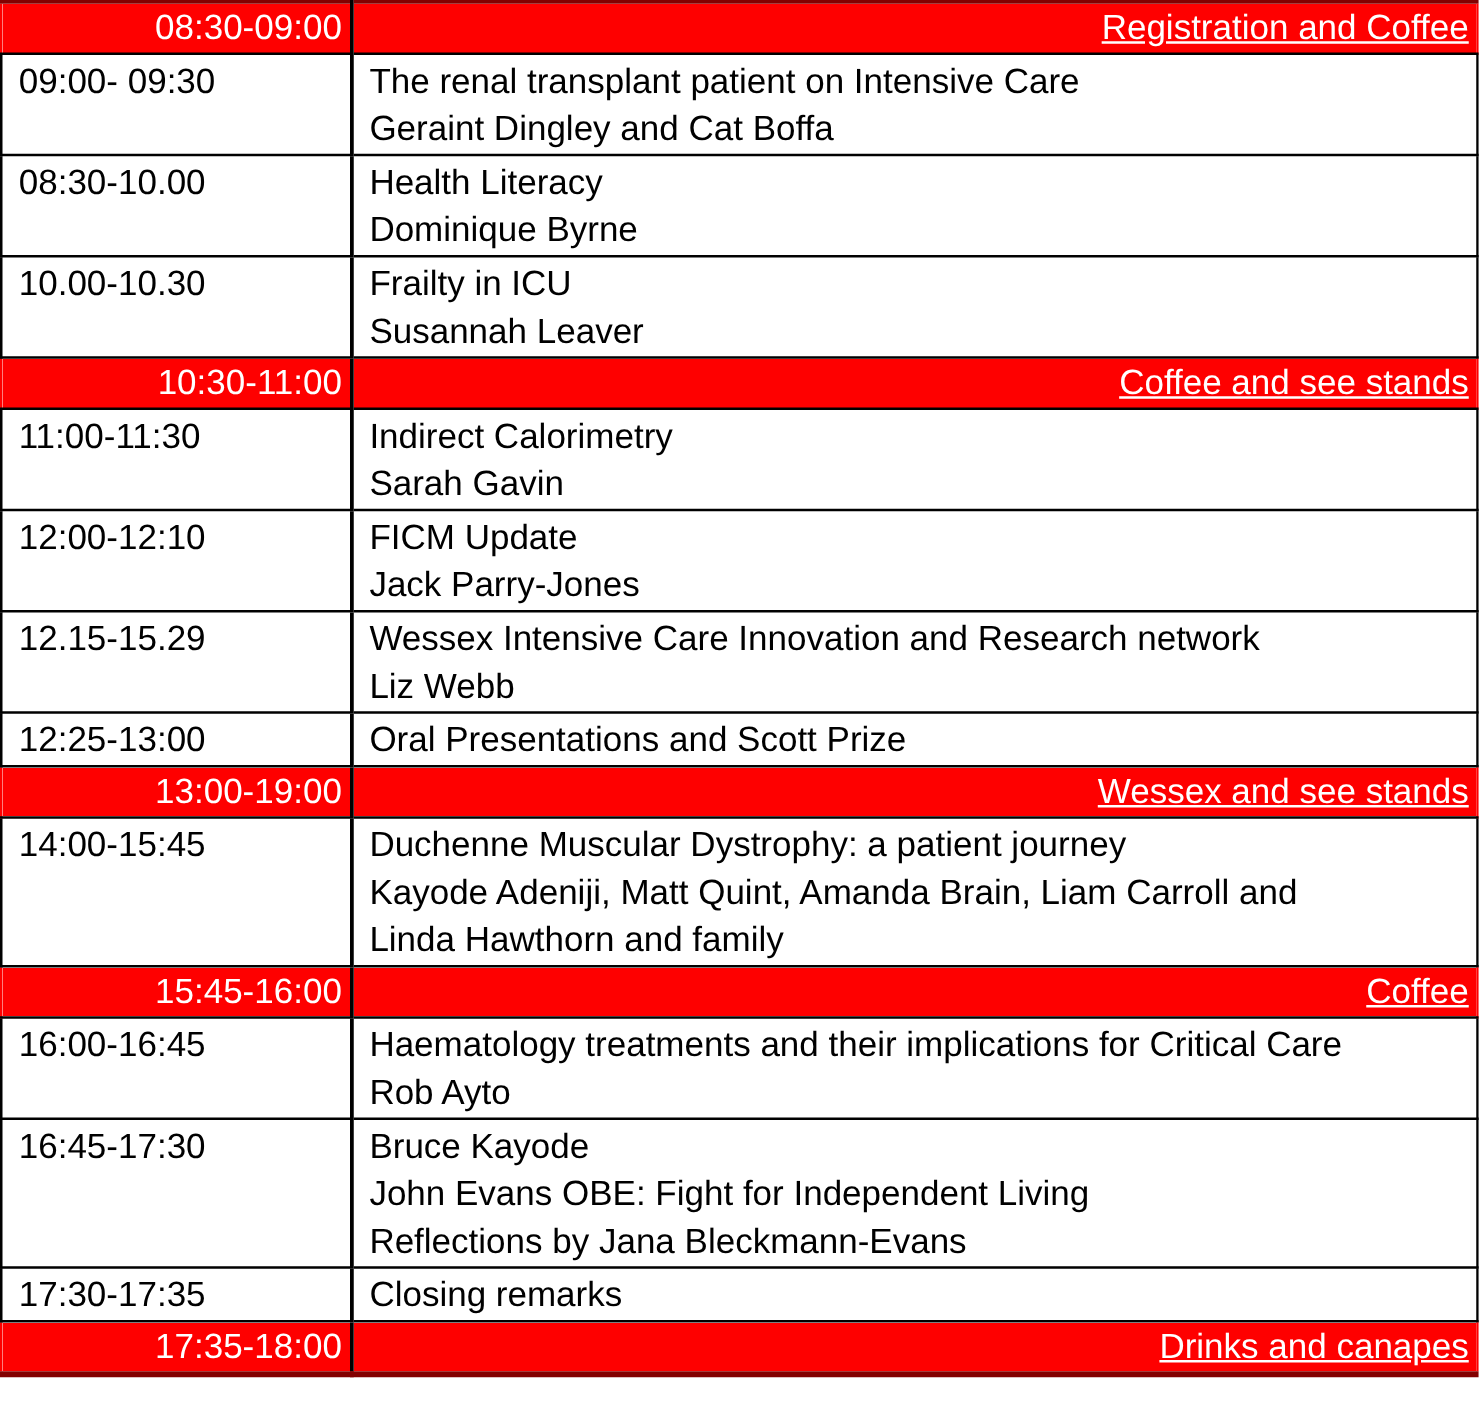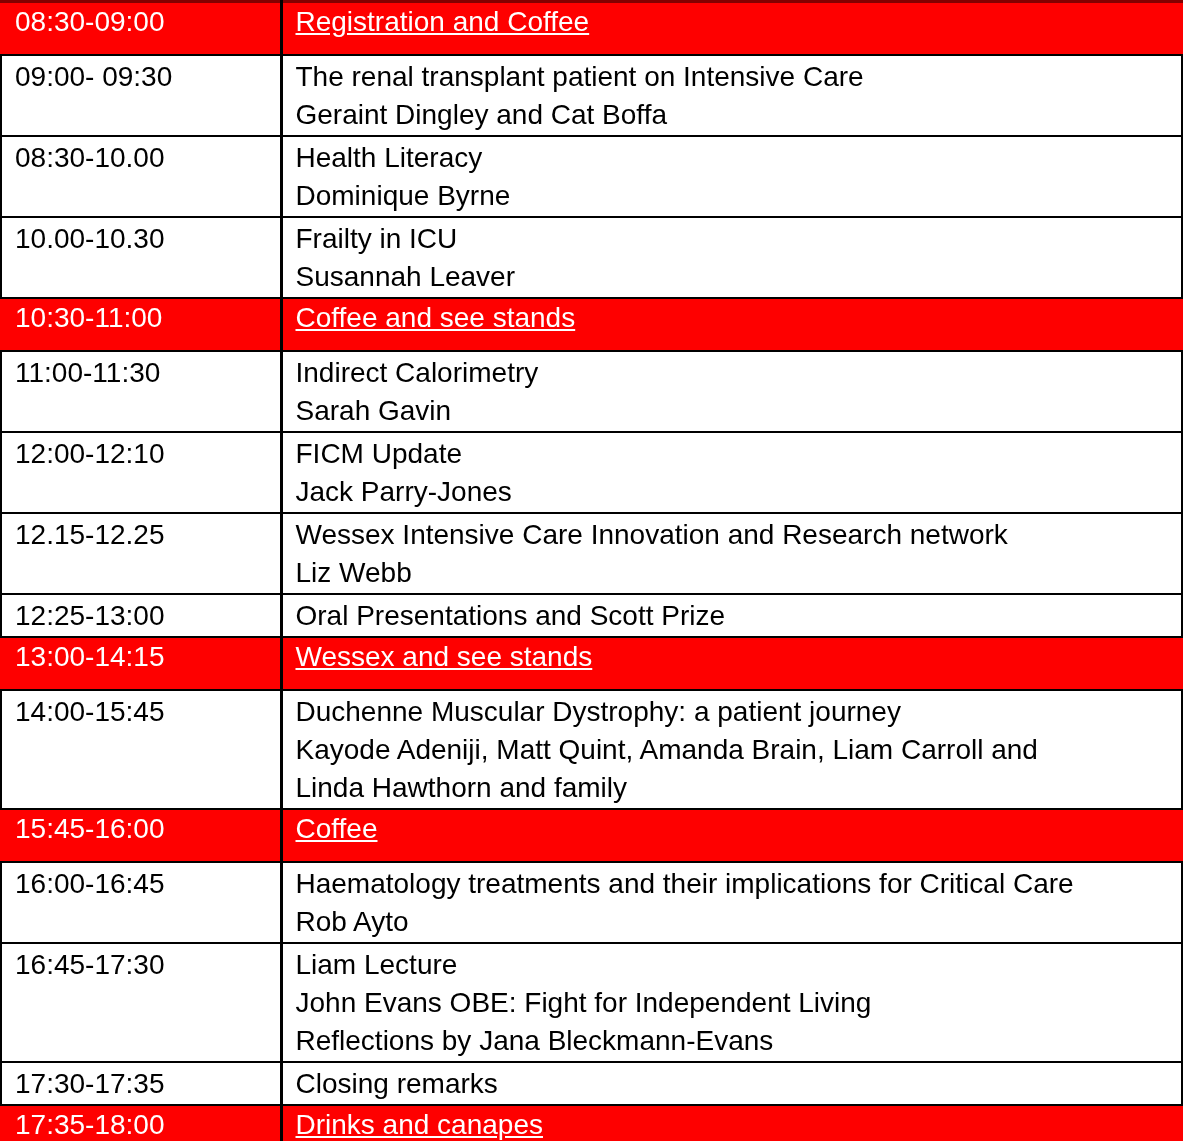--- a/index.html
+++ b/index.html
@@ -25,21 +25,22 @@
     line-height: 38px;
     overflow: hidden;
     white-space: nowrap;
   }
   td.time { border-right-width: 3px; }
   tr.break td {
     background: #fe0000;
     color: #ffffff;
     line-height: 33px;
     padding-top: 2px;
-    padding-bottom: 16px;
+    padding-bottom: 4px;
+    text-align: right;
   }
   tr.break td.time { border-left-color: #fe0000; }
   tr.break td.desc { border-right-color: #fe0000; text-decoration: underline; }
   td.desc div { white-space: nowrap; }
 </style>
 </head>
 <body>
 
 <table class="schedule">
   <colgroup>
@@ -88,34 +89,34 @@
         </td>
       </tr>
       <tr class="session">
         <td class="time">12:00-12:10</td>
         <td class="desc">
           <div>FICM Update</div>
           <div>Jack Parry-Jones</div>
         </td>
       </tr>
       <tr class="session">
-        <td class="time">12.15-12.25</td>
+        <td class="time">12.15-15.29</td>
         <td class="desc">
           <div>Wessex Intensive Care Innovation and Research network</div>
           <div>Liz Webb</div>
         </td>
       </tr>
       <tr class="session">
         <td class="time">12:25-13:00</td>
         <td class="desc">
           <div>Oral Presentations and Scott Prize</div>
         </td>
       </tr>
       <tr class="break">
-        <td class="time">13:00-14:15</td>
+        <td class="time">13:00-19:00</td>
         <td class="desc">
           <div>Wessex and see stands</div>
         </td>
       </tr>
       <tr class="session">
         <td class="time">14:00-15:45</td>
         <td class="desc">
           <div>Duchenne Muscular Dystrophy: a patient journey</div>
           <div>Kayode Adeniji, Matt Quint, Amanda Brain, Liam Carroll and</div>
           <div>Linda Hawthorn and family</div>
@@ -130,21 +131,21 @@
       <tr class="session">
         <td class="time">16:00-16:45</td>
         <td class="desc">
           <div>Haematology treatments and their implications for Critical Care</div>
           <div>Rob Ayto</div>
         </td>
       </tr>
       <tr class="session">
         <td class="time">16:45-17:30</td>
         <td class="desc">
-          <div>Liam Lecture</div>
+          <div>Bruce Kayode</div>
           <div>John Evans OBE: Fight for Independent Living</div>
           <div>Reflections by Jana Bleckmann-Evans</div>
         </td>
       </tr>
       <tr class="session">
         <td class="time">17:30-17:35</td>
         <td class="desc">
           <div>Closing remarks</div>
         </td>
       </tr>

